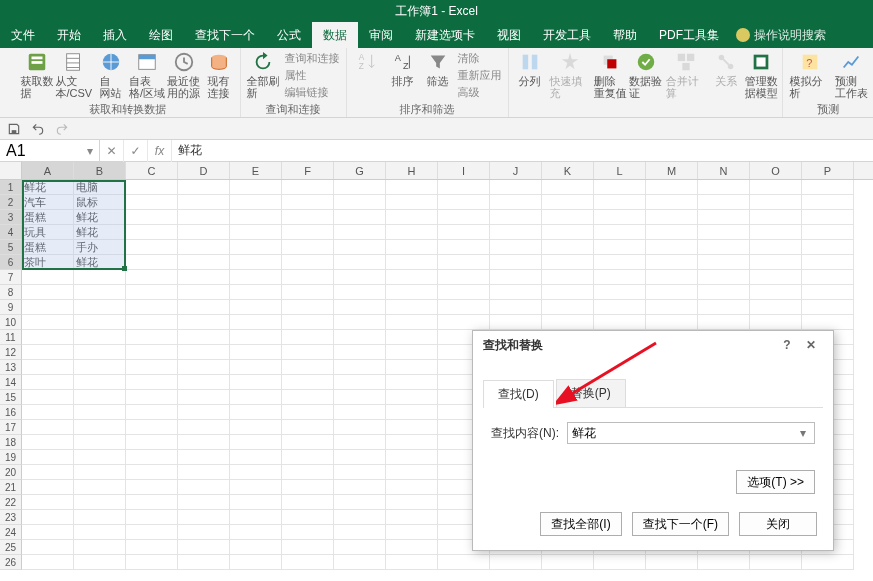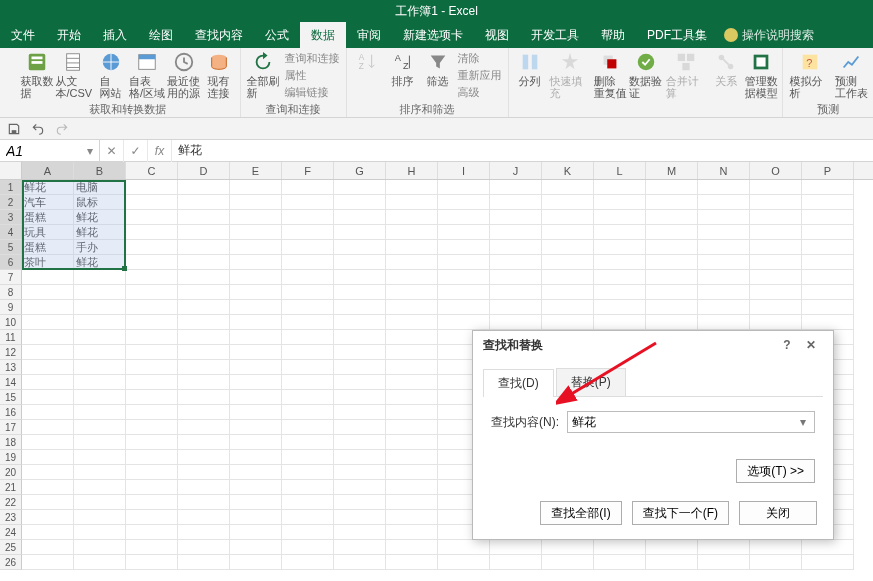--- a/index.html
+++ b/index.html
@@ -16,21 +16,21 @@
 .rgroup .lbl{text-align:center;color:#666;font-size:11px;line-height:14px;}
 .rbtn{display:flex;flex-direction:column;align-items:center;color:#555;font-size:11px;line-height:12px;cursor:pointer;min-width:30px;}
 .rbtn .ic{width:22px;height:22px;margin-bottom:2px;}
 .rbtn.dim{opacity:.45;}
 .mini-col{display:flex;flex-direction:column;gap:2px;font-size:11px;color:#888;}
 .mini-col span{white-space:nowrap;}
 .qat{background:#f3f3f3;height:22px;border-bottom:1px solid #d4d4d4;display:flex;align-items:center;padding:0 6px;gap:8px;color:#666;}
 .qat .qbtn{width:16px;height:16px;display:flex;align-items:center;justify-content:center;cursor:pointer;}
 .formula-bar{background:#fff;height:22px;border-bottom:1px solid #d4d4d4;display:flex;align-items:center;}
 .name-box{width:100px;border-right:1px solid #d4d4d4;height:100%;display:flex;align-items:center;padding:0 6px;}
-.name-box input{border:none;outline:none;width:70px;font-size:14px;font-style:italic;}
+.name-box input{border:none;outline:none;width:70px;font-size:16px;}
 .name-box .dd{color:#888;margin-left:auto;}
 .fx-area{display:flex;align-items:center;flex:1;}
 .fx-btn{width:24px;text-align:center;color:#888;border-right:1px solid #e8e8e8;height:100%;line-height:22px;}
 .fx-btn.fx{font-style:italic;}
 .fx-input{flex:1;padding:0 6px;}
 .grid{position:relative;background:#fff;}
 .col-headers{display:flex;height:18px;background:#f3f3f3;border-bottom:1px solid #ccc;}
 .corner{width:22px;border-right:1px solid #ccc;background:#f3f3f3;}
 .col-h{width:52px;border-right:1px solid #ddd;text-align:center;line-height:18px;color:#555;font-size:11px;}
 .col-h.sel{background:#d6d6d6;}
@@ -38,21 +38,21 @@
 .row{display:flex;height:15px;}
 .row-h{width:22px;background:#f3f3f3;border-right:1px solid #ccc;border-bottom:1px solid #ddd;text-align:center;font-size:10px;color:#555;line-height:15px;}
 .row-h.sel{background:#d6d6d6;}
 .cell{width:52px;border-right:1px solid #e4e4e4;border-bottom:1px solid #e4e4e4;padding:0 2px;font-size:11px;line-height:15px;white-space:nowrap;overflow:hidden;}
 .selection{position:absolute;border:2px solid #217346;background:rgba(180,198,231,.35);pointer-events:none;}
 .selection .handle{position:absolute;right:-3px;bottom:-3px;width:5px;height:5px;background:#217346;}
 .dialog{position:absolute;left:472px;top:330px;width:362px;background:#fff;border:1px solid #b9b9b9;box-shadow:2px 2px 10px rgba(0,0,0,.25);font-size:12px;}
 .dlg-title{height:28px;display:flex;align-items:center;padding:0 10px;color:#333;font-weight:bold;}
 .dlg-title .sp{flex:1;}
 .dlg-title .hlp,.dlg-title .cls{width:24px;text-align:center;color:#666;cursor:pointer;}
-.dlg-tabs{display:flex;border-bottom:1px solid #ddd;margin:9px 10px 0 10px;}
+.dlg-tabs{display:flex;border-bottom:1px solid #ddd;margin:20px 10px 0 10px;}
 .dlg-tab{padding:5px 14px;border:1px solid #ddd;border-bottom:none;background:#f3f3f3;cursor:pointer;margin-right:2px;font-size:12px;}
 .dlg-tab.active{background:#fff;position:relative;top:1px;}
 .dlg-body{padding:14px 18px 6px 18px;}
 .dlg-row{display:flex;align-items:center;margin-bottom:8px;}
 .dlg-row label{width:76px;color:#333;}
 .dlg-row .combo{flex:1;border:1px solid #bcbcbc;height:22px;display:flex;align-items:center;padding:0 4px;}
 .dlg-row .combo input{border:none;outline:none;flex:1;font-size:12px;}
 .dlg-row .combo .dd{color:#777;padding:0 4px;cursor:pointer;}
 .dlg-opts{text-align:right;padding:12px 18px 8px 0;}
 .dlg-btns{display:flex;justify-content:flex-end;gap:10px;padding:10px 16px 14px 0;}
@@ -66,21 +66,21 @@
 
 <div class="title-bar">
   <span>工作簿1 - Excel</span>
 </div>
 
 <div class="ribbon-tabs">
   <div class="tab">文件</div>
   <div class="tab">开始</div>
   <div class="tab">插入</div>
   <div class="tab">绘图</div>
-  <div class="tab">查找内容</div>
+  <div class="tab">查找下一个</div>
   <div class="tab">公式</div>
   <div class="tab active">数据</div>
   <div class="tab">审阅</div>
   <div class="tab">新建选项卡</div>
   <div class="tab">视图</div>
   <div class="tab">开发工具</div>
   <div class="tab">帮助</div>
   <div class="tab">PDF工具集</div>
   <div class="tell-me">
     <span class="bulb"></span>

